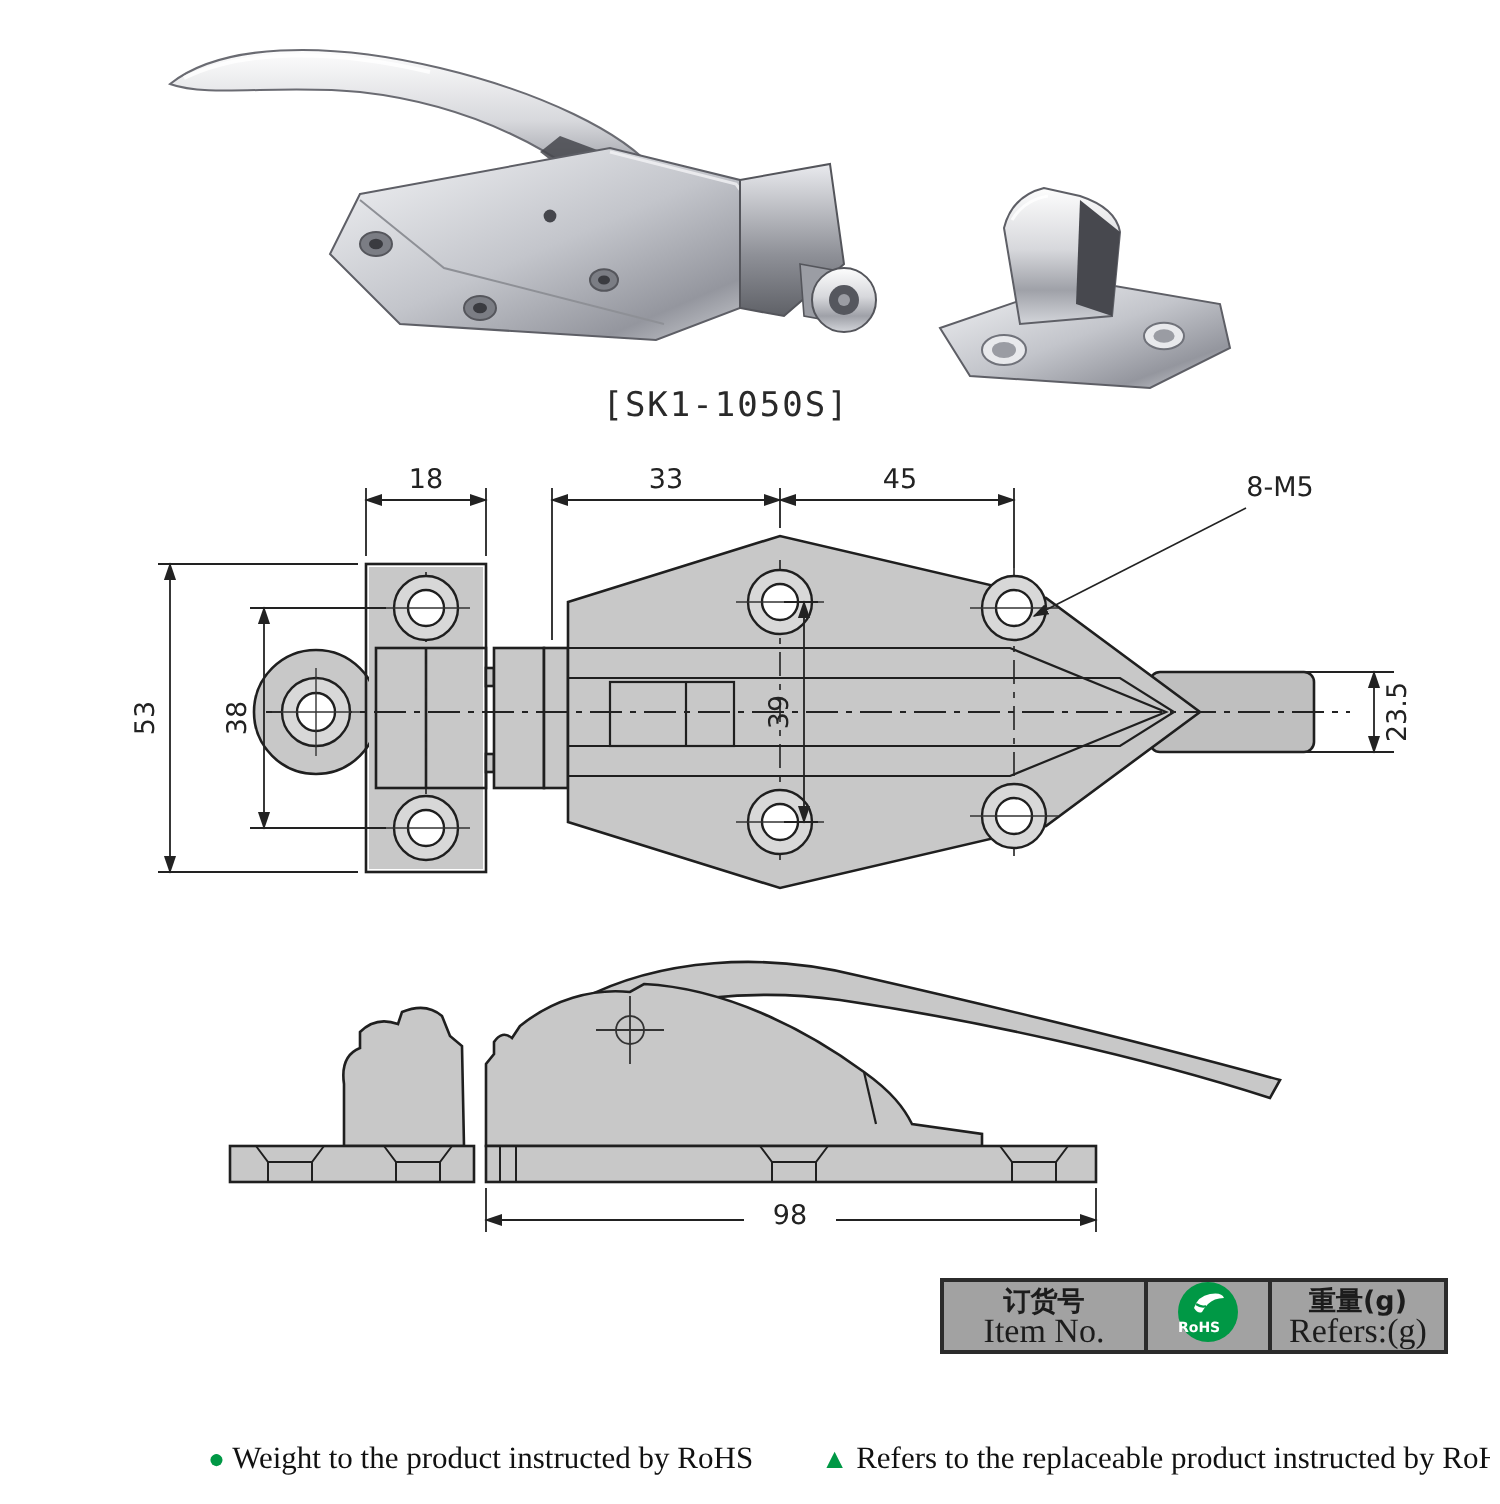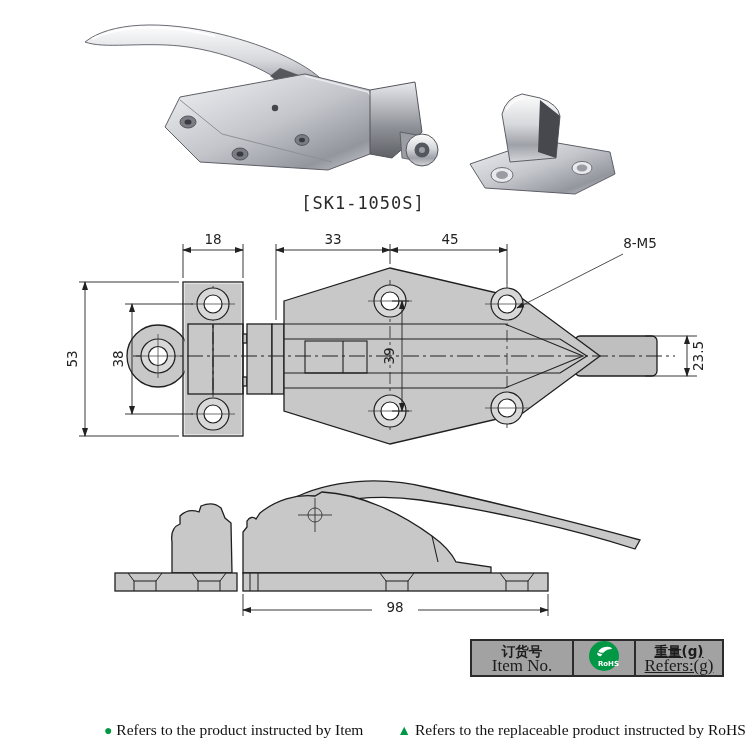--- a/index.html
+++ b/index.html
@@ -16,28 +16,28 @@
   svg text{font-family:"DejaVu Sans",sans-serif;font-size:13.5px;fill:#222;}
   
   table.spec{position:absolute;left:470px;top:639px;border-collapse:collapse;
              font-family:"DejaVu Sans",sans-serif;}
   table.spec td{border:2px solid #2b2b2b;text-align:center;vertical-align:middle;padding:0;}
   .hdr{background:#a2a2a2;height:34px;}
   .hdr .cn{display:block;font-size:13.5px;font-weight:bold;line-height:15px;color:#1c1c1c;}
   .hdr .en{display:block;font-family:"Liberation Serif",serif;font-size:17px;line-height:14px;color:#1c1c1c;}
   .c-item{width:100px;}
   .c-rohs{width:60px;}
-  .c-wt{width:86px;text-decoration:underline;}
+  .c-wt{width:86px;}
   .row-h{height:26px;}
   .cell-item{background:#9fd6b4;font-size:15px;font-weight:bold;letter-spacing:1px;color:#222;}
   .cell-wt{font-size:15px;font-weight:bold;color:#222;background:#fff;}
   .dot{display:inline-block;width:13px;height:13px;border-radius:50%;background:#009845;vertical-align:middle;}
   .rohs-badge{display:inline-block;width:30px;height:30px;border-radius:50%;background:#009845;position:relative;}
   .rohs-badge svg{position:absolute;left:0;top:0;}
-  .rohs-badge .rtxt{position:absolute;left:0;right:0;bottom:3px;text-align:right;
+  .rohs-badge .rtxt{position:absolute;left:0;right:0;bottom:3px;text-align:left;
       font-size:7px;font-weight:bold;color:#fff;font-family:"DejaVu Sans",sans-serif;}
   
   .fn1{right:14px;top:702px;font-size:15px;font-weight:bold;letter-spacing:0.5px;white-space:nowrap;
        font-family:"DejaVu Sans",sans-serif;color:#1c1c1c;text-align:right;}
   .fn2{left:104px;top:721px;width:646px;font-family:"Liberation Serif",serif;font-size:15.5px;
        color:#111;white-space:nowrap;}
   .sym{color:#009845;font-size:14px;}
   .fn-gap{display:inline-block;width:26px;}
 </style>
 </head>
@@ -276,19 +276,19 @@
       <td class="c-wt">
         <span class="cn">重量(g)</span>
         <span class="en">Refers:(g)</span>
       </td>
     </tr>
   </tbody>
     </table>
 
   <div class="abs fn2">
     <span class="sym">●</span>
-    <span>Refers to the product instructed by Item</span>
+    <span>Weight to the product instructed by RoHS</span>
     <span class="fn-gap"></span>
     <span class="sym">▲</span>
     <span>Refers to the replaceable product instructed by RoHS</span>
   </div>
 
 </div>
 
 </body></html>

